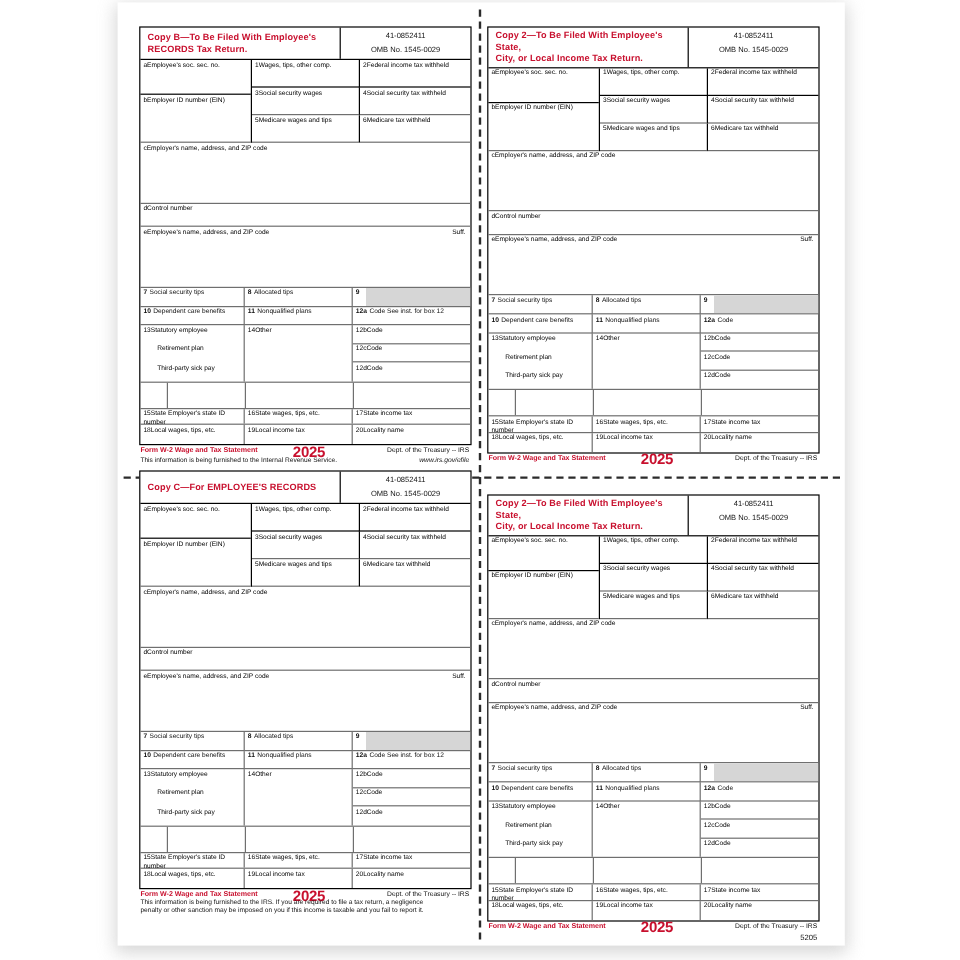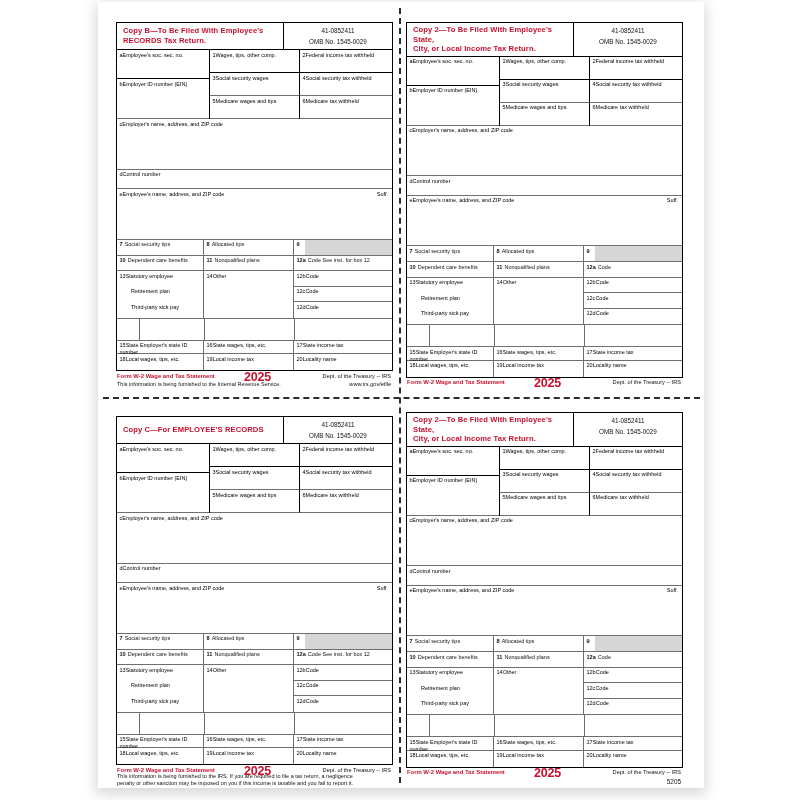--- a/index.html
+++ b/index.html
@@ -59,21 +59,21 @@
   }
 
   
   .quad {
     position: absolute;
     width: 277px;
     height: 355px;
   }
   .q-tl { left: 116px; top: 22px; }
   .q-tr { left: 406px; top: 22px; }
-  .q-bl { left: 116px; top: 416px; }
+  .q-bl { left: 116px; top: 392px; }
   .q-br { left: 406px; top: 412px; }
 
   .form {
     position: relative;
     width: 277px;
     box-sizing: border-box;
     border: 1.6px solid #000;
     background: #fff;
   }
 

